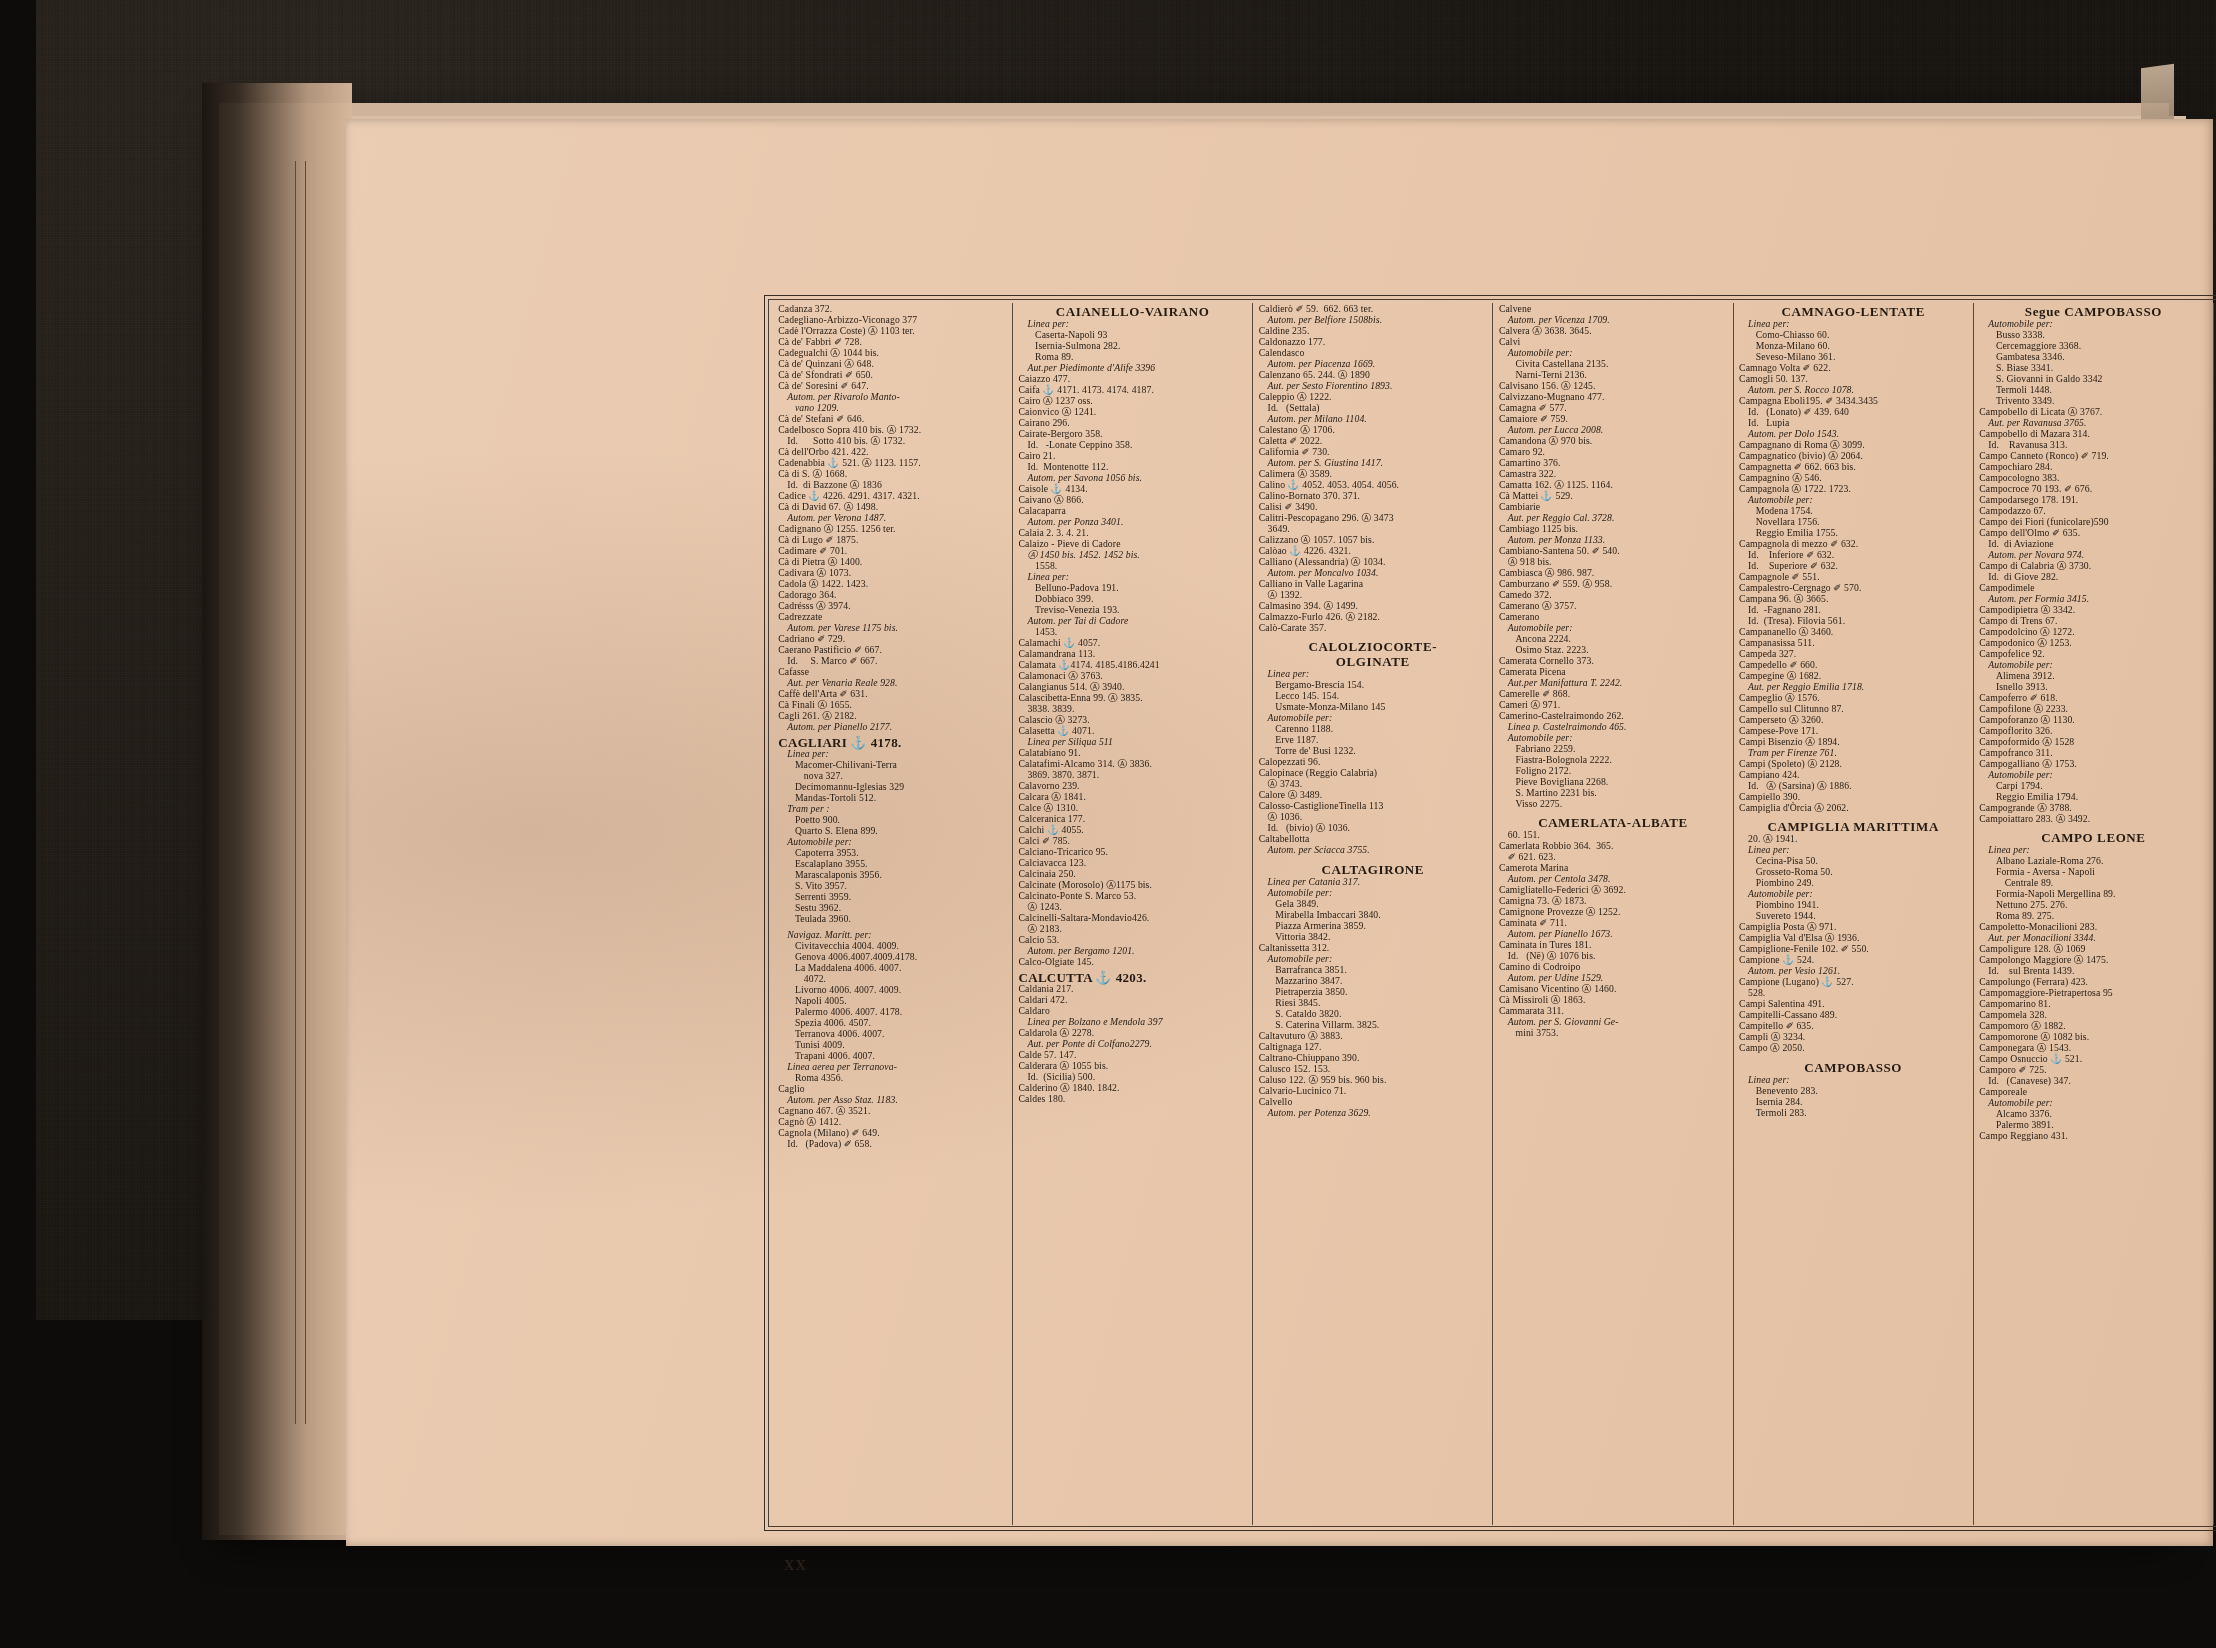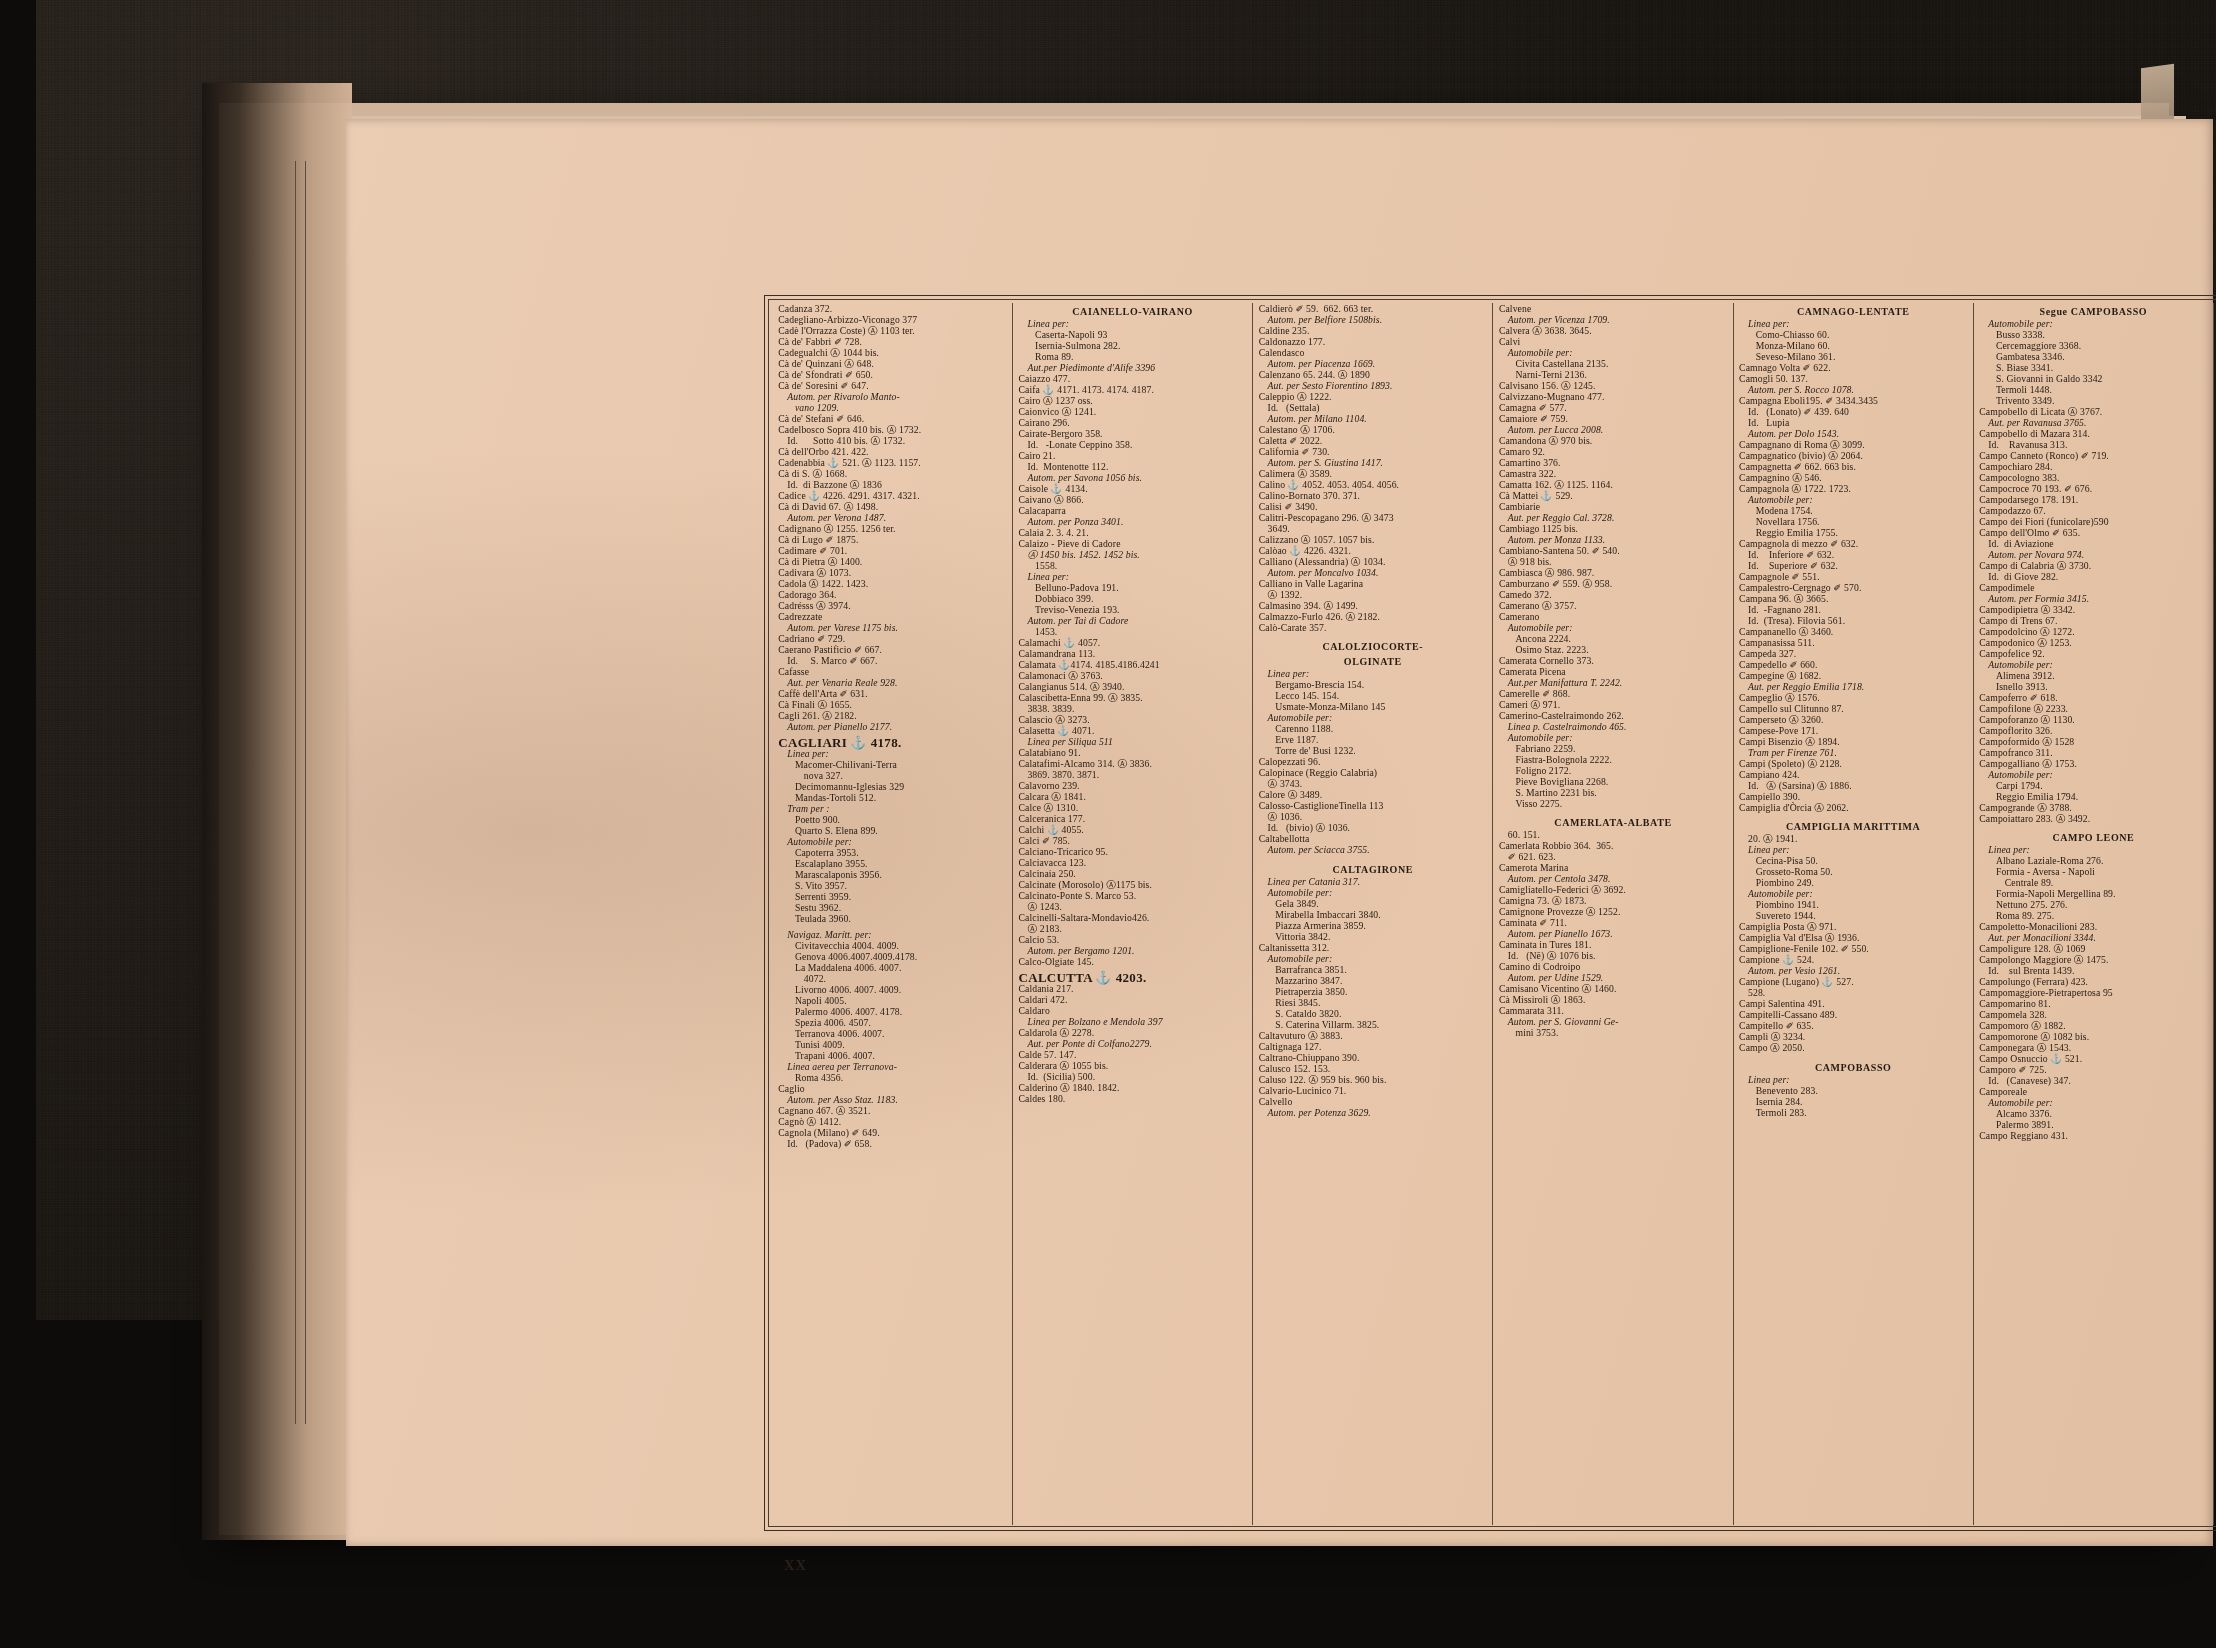--- a/index.html
+++ b/index.html
@@ -131,21 +131,21 @@
 
   .entry {
     font-size: 9.7px;
     line-height: 11px;
     color: #241a12;
     letter-spacing: 0.1px;
     white-space: pre-wrap;
   }
   .entry.head {
     font-weight: bold;
-    font-size: 10px;
+    font-size: 13px;
     letter-spacing: 0.6px;
     text-align: center;
     padding: 3.3px 0 1.1px 0;
   }
   .entry.subhead {
     font-weight: bold;
     font-size: 13px;
     letter-spacing: 0.3px;
   }
   .entry.ital { font-style: italic; }

